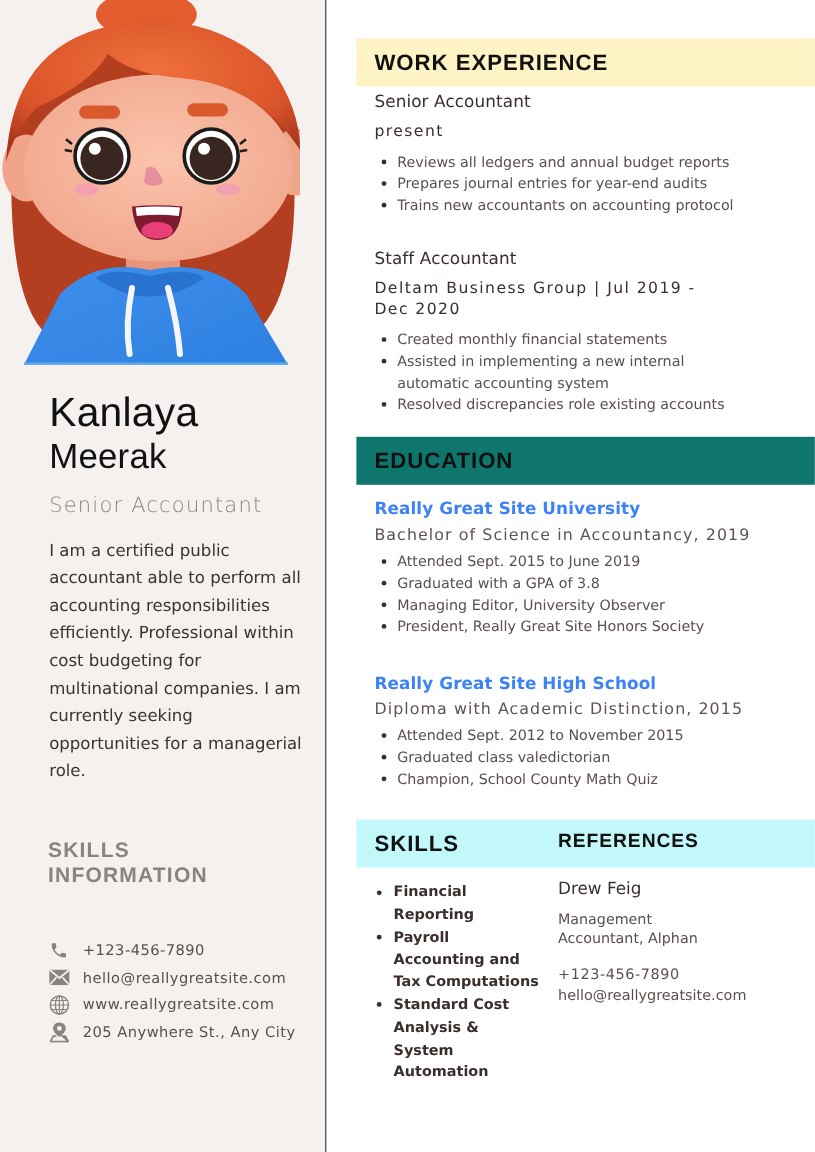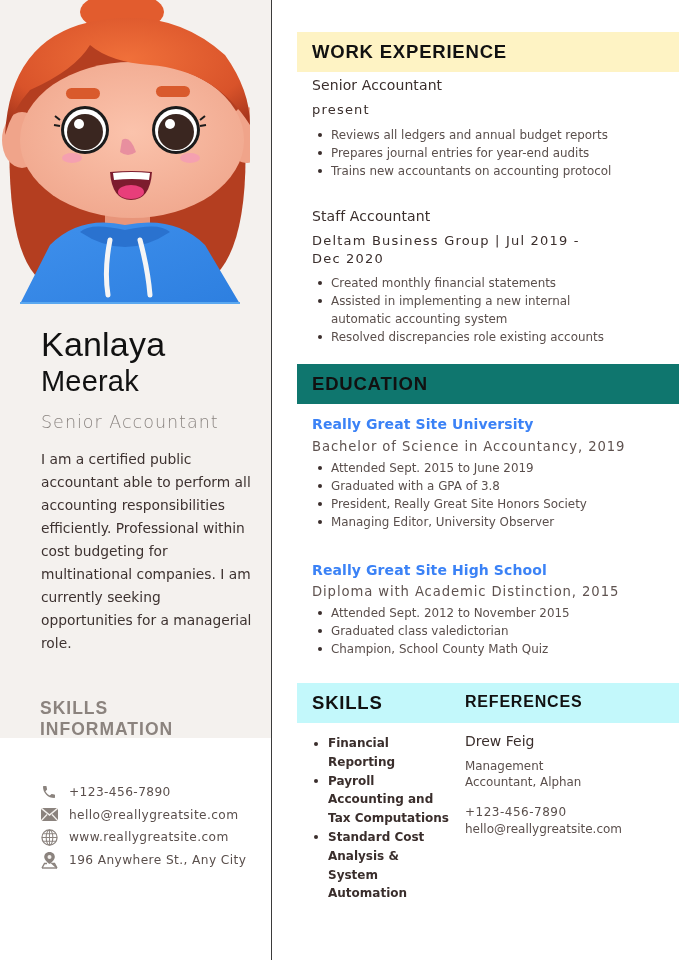--- a/index.html
+++ b/index.html
@@ -1,19 +1,19 @@
 <!DOCTYPE html>
 <html><head>
 <meta charset="utf-8">
 <style>
   * { box-sizing: border-box; margin: 0; padding: 0; }
   html, body { width: 679px; height: 960px; overflow: hidden; background: #ffffff; }
   body { font-family: "DejaVu Sans", sans-serif; color: #3a2e2c; position: relative; }
 
-  .sidebar { position: absolute; left: 0; top: 0; width: 271px; height: 738px; background: #f4f1ee; }
+  .sidebar { position: absolute; left: 0; top: 0; width: 271px; height: 960px; background: #f4f1ee; }
   .divider { position: absolute; left: 271px; top: 0; width: 1.5px; height: 960px; background: #3b3b3b; }
   .main { position: absolute; left: 272px; top: 0; width: 407px; height: 960px; background: #ffffff; }
 
   
   .avatar { position: absolute; left: 0; top: 0; width: 250px; height: 304px; overflow: hidden; }
 
   .name { position: absolute; left: 41px; top: 326px; font-family: "Liberation Sans", sans-serif; font-size: 34px; line-height: 37px; color: #111; font-weight: 500; letter-spacing: 0.2px; }
   .name .last { font-size: 29px; display: block; }
   .role { position: absolute; left: 41px; top: 412px; font-family: "DejaVu Sans", sans-serif; font-weight: 300; font-size: 17.5px; color: #8a8480; letter-spacing: 1px; }
   .bio { position: absolute; left: 41px; top: 448px; width: 215px; font-size: 13.8px; line-height: 23px; color: #3d3230; }
@@ -166,21 +166,21 @@
     </div>
     <div class="contact-item">
       <span class="ic">
         <svg width="17" height="18" viewBox="0 0 17 18">
             <path d="M8.5 1 C5 1 3.2 3.5 3.2 6 C3.2 9.5 8.5 13 8.5 13 C8.5 13 13.8 9.5 13.8 6 C13.8 3.5 12 1 8.5 1 Z" fill="#8b837e"></path>
             <circle cx="8.5" cy="6" r="2" fill="#f4f1ee"></circle>
             <path d="M1 17 L3.5 12.5 L6 12.5 M11 12.5 L13.5 12.5 L16 17 Z" stroke="#8b837e" stroke-width="1.4" fill="none"></path>
             <line x1="1" y1="17" x2="16" y2="17" stroke="#8b837e" stroke-width="1.4"></line>
           </svg>
       </span>
-      <span class="txt">196 Anywhere St., Any City</span>
+      <span class="txt">205 Anywhere St., Any City</span>
     </div>
   </div>
 </div>
 
 <div class="divider"></div>
 
 <div class="main">
 
   <div class="band work">
     <span class="band-title">WORK EXPERIENCE</span>
@@ -214,22 +214,22 @@
   <div class="band edu">
     <span class="band-title">EDUCATION</span>
   </div>
 
   <div class="blk" style="top:416px;">
     <div class="school">Really Great Site University</div>
     <div class="degree" style="margin-top:7px;">Bachelor of Science in Accountancy, 2019</div>
     <ul class="bul" style="margin-top:5px;">
       <li>Attended Sept. 2015 to June 2019</li>
       <li>Graduated with a GPA of 3.8</li>
+      <li>Managing Editor, University Observer</li>
       <li>President, Really Great Site Honors Society</li>
-      <li>Managing Editor, University Observer</li>
     </ul>
   </div>
 
   <div class="blk" style="top:562px;">
     <div class="school">Really Great Site High School</div>
     <div class="degree" style="margin-top:6px;">Diploma with Academic Distinction, 2015</div>
     <ul class="bul" style="margin-top:5px;">
       <li>Attended Sept. 2012 to November 2015</li>
       <li>Graduated class valedictorian</li>
       <li>Champion, School County Math Quiz</li>

